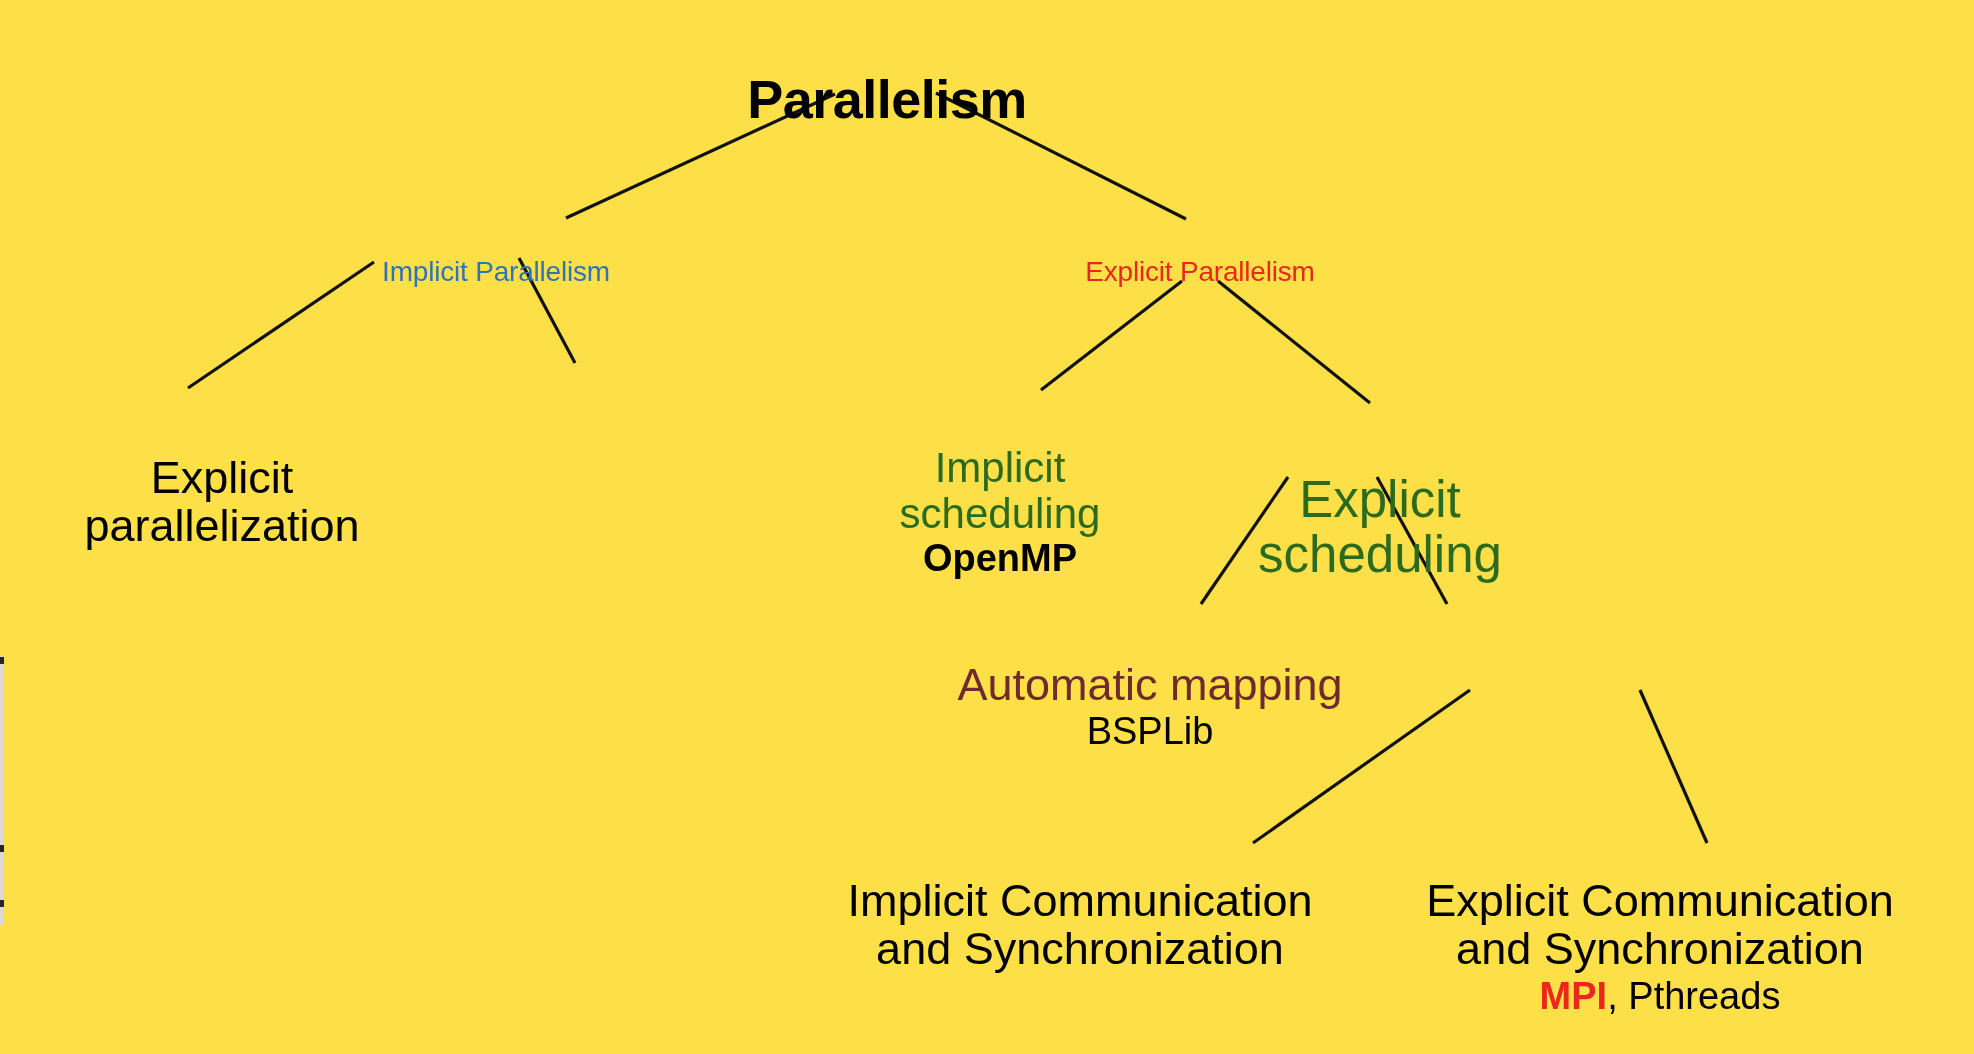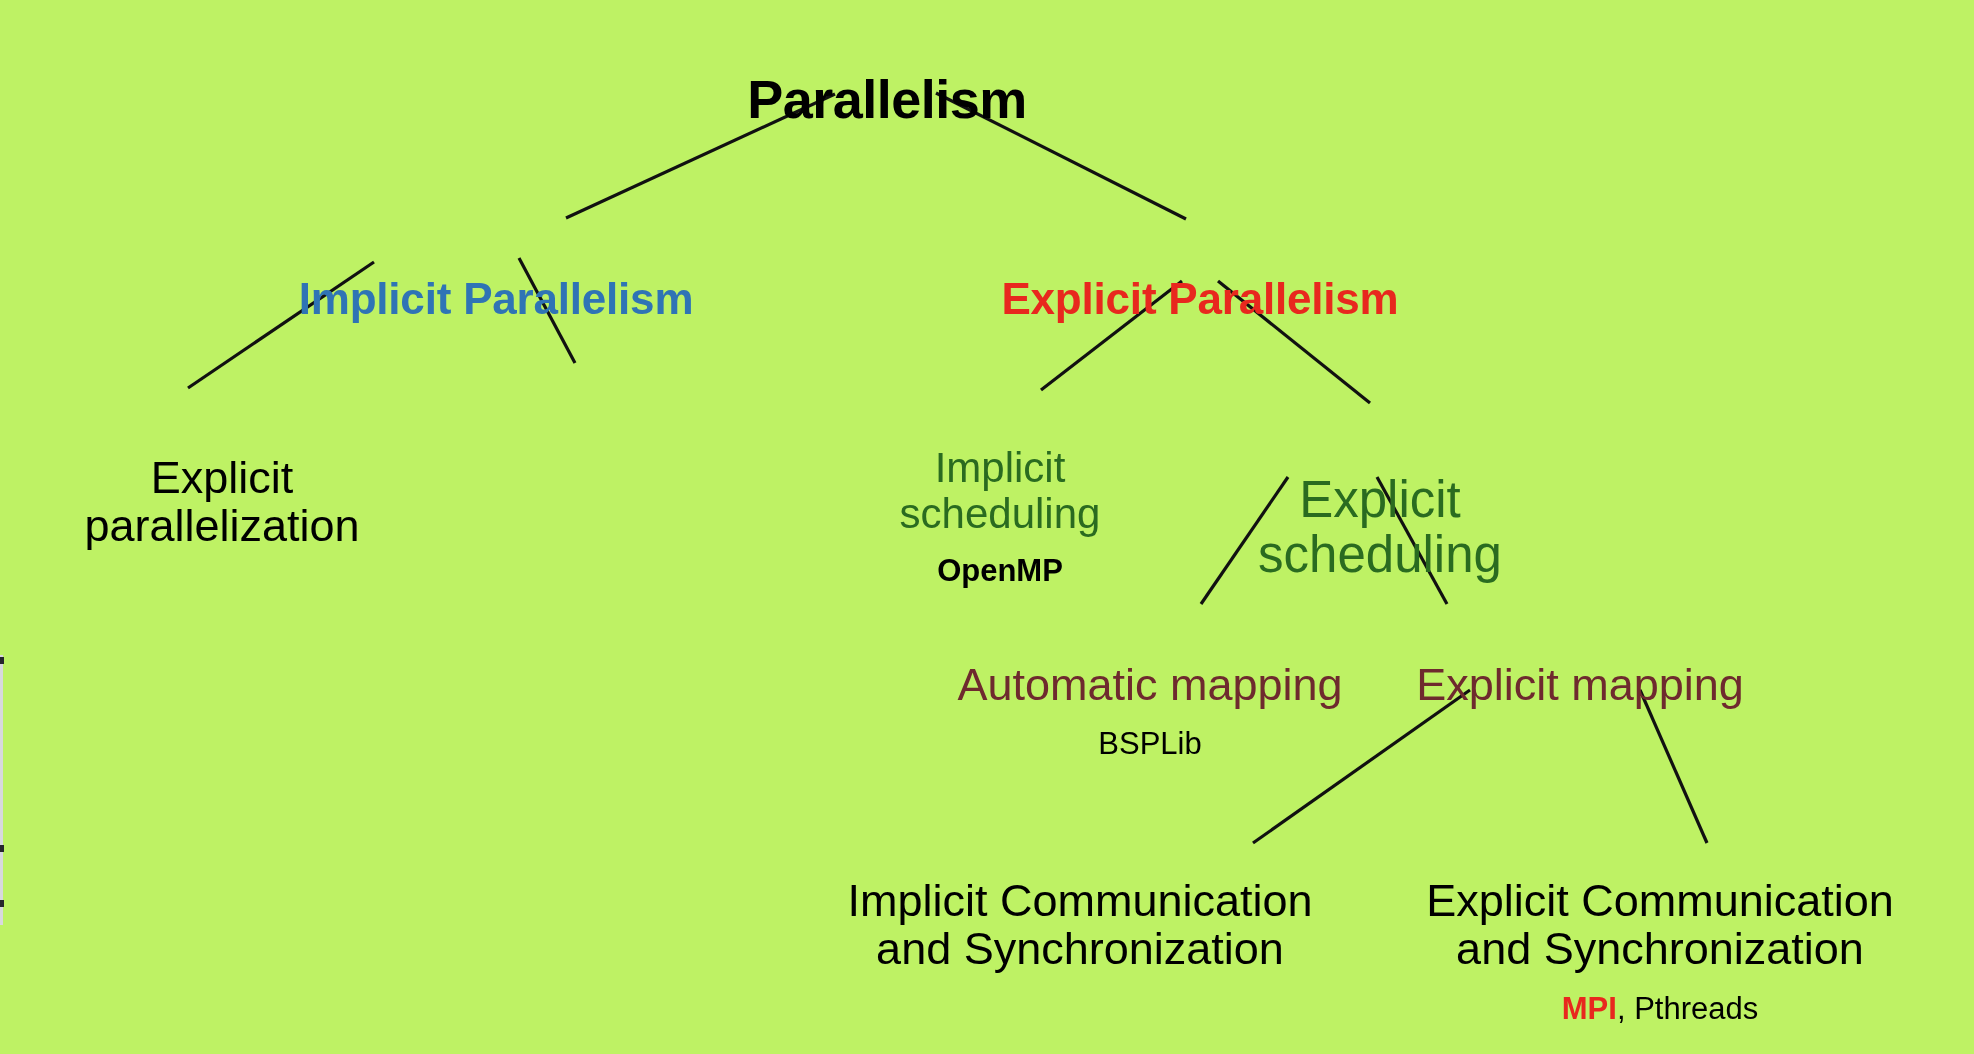--- a/index.html
+++ b/index.html
@@ -7,21 +7,21 @@
     padding: 0;
     background: #ffffff;
   }
   body {
     font-family: "Liberation Sans", sans-serif;
   }
   #canvas {
     position: relative;
     width: 1974px;
     height: 1054px;
-    background: #bef264;
+    background: #fde047;
     overflow: hidden;
   }
   #edges {
     position: absolute;
     top: 0;
     left: 0;
     width: 1974px;
     height: 1054px;
     pointer-events: none;
   }
@@ -32,43 +32,43 @@
     white-space: pre-line;
     color: #000000;
   }
   .node-root {
     font-weight: bold;
     font-size: 54px;
     color: #000000;
     letter-spacing: -0.5px;
   }
   .node-l1 {
-    font-weight: bold;
-    font-size: 44px;
+    font-weight: normal;
+    font-size: 28px;
     letter-spacing: -0.2px;
   }
   .node-l2 {
     font-weight: normal;
     font-size: 45px;
   }
   .node-l3 {
     font-weight: normal;
     font-size: 42px;
   }
   .node-l4 {
     font-weight: normal;
     font-size: 45px;
   }
   .example {
     display: block;
-    font-size: 31px;
+    font-size: 38px;
     color: #000000;
     font-weight: normal;
     line-height: 1.15;
-    margin-top: 17px;
+    margin-top: 1px;
   }
   .example-bold {
     font-weight: bold;
   }
   .mpi-red {
     color: #e8281e;
     font-weight: bold;
   }
   .edge-artifact {
     position: absolute;
@@ -137,23 +137,20 @@
 
   <div class="node node-l3" style="left:1180px; top:417px; width:400px; color:#2a6b20; font-size:51px;">
     <span>Explicit scheduling</span>
   </div>
 
   <div class="node node-l3" style="left:940px; top:612px; width:420px; color:#6e2a2e; font-size:45px;">
     <span>Automatic mapping</span>
     <span class="example">BSPLib</span>
   </div>
 
-  <div class="node node-l3" style="left:1370px; top:612px; width:420px; color:#6e2a2e; font-size:45px;">
-    <span>Explicit mapping</span>
-  </div>
 
   <div class="node node-l4" style="left:760px; top:828px; width:640px; color:#000000;">
     <span>Implicit Communication
 and Synchronization</span>
   </div>
 
   <div class="node node-l4" style="left:1340px; top:828px; width:640px; color:#000000;">
     <span>Explicit Communication
 and Synchronization</span>
     <span class="example"><span class="mpi-red">MPI</span><span>, Pthreads</span></span>

